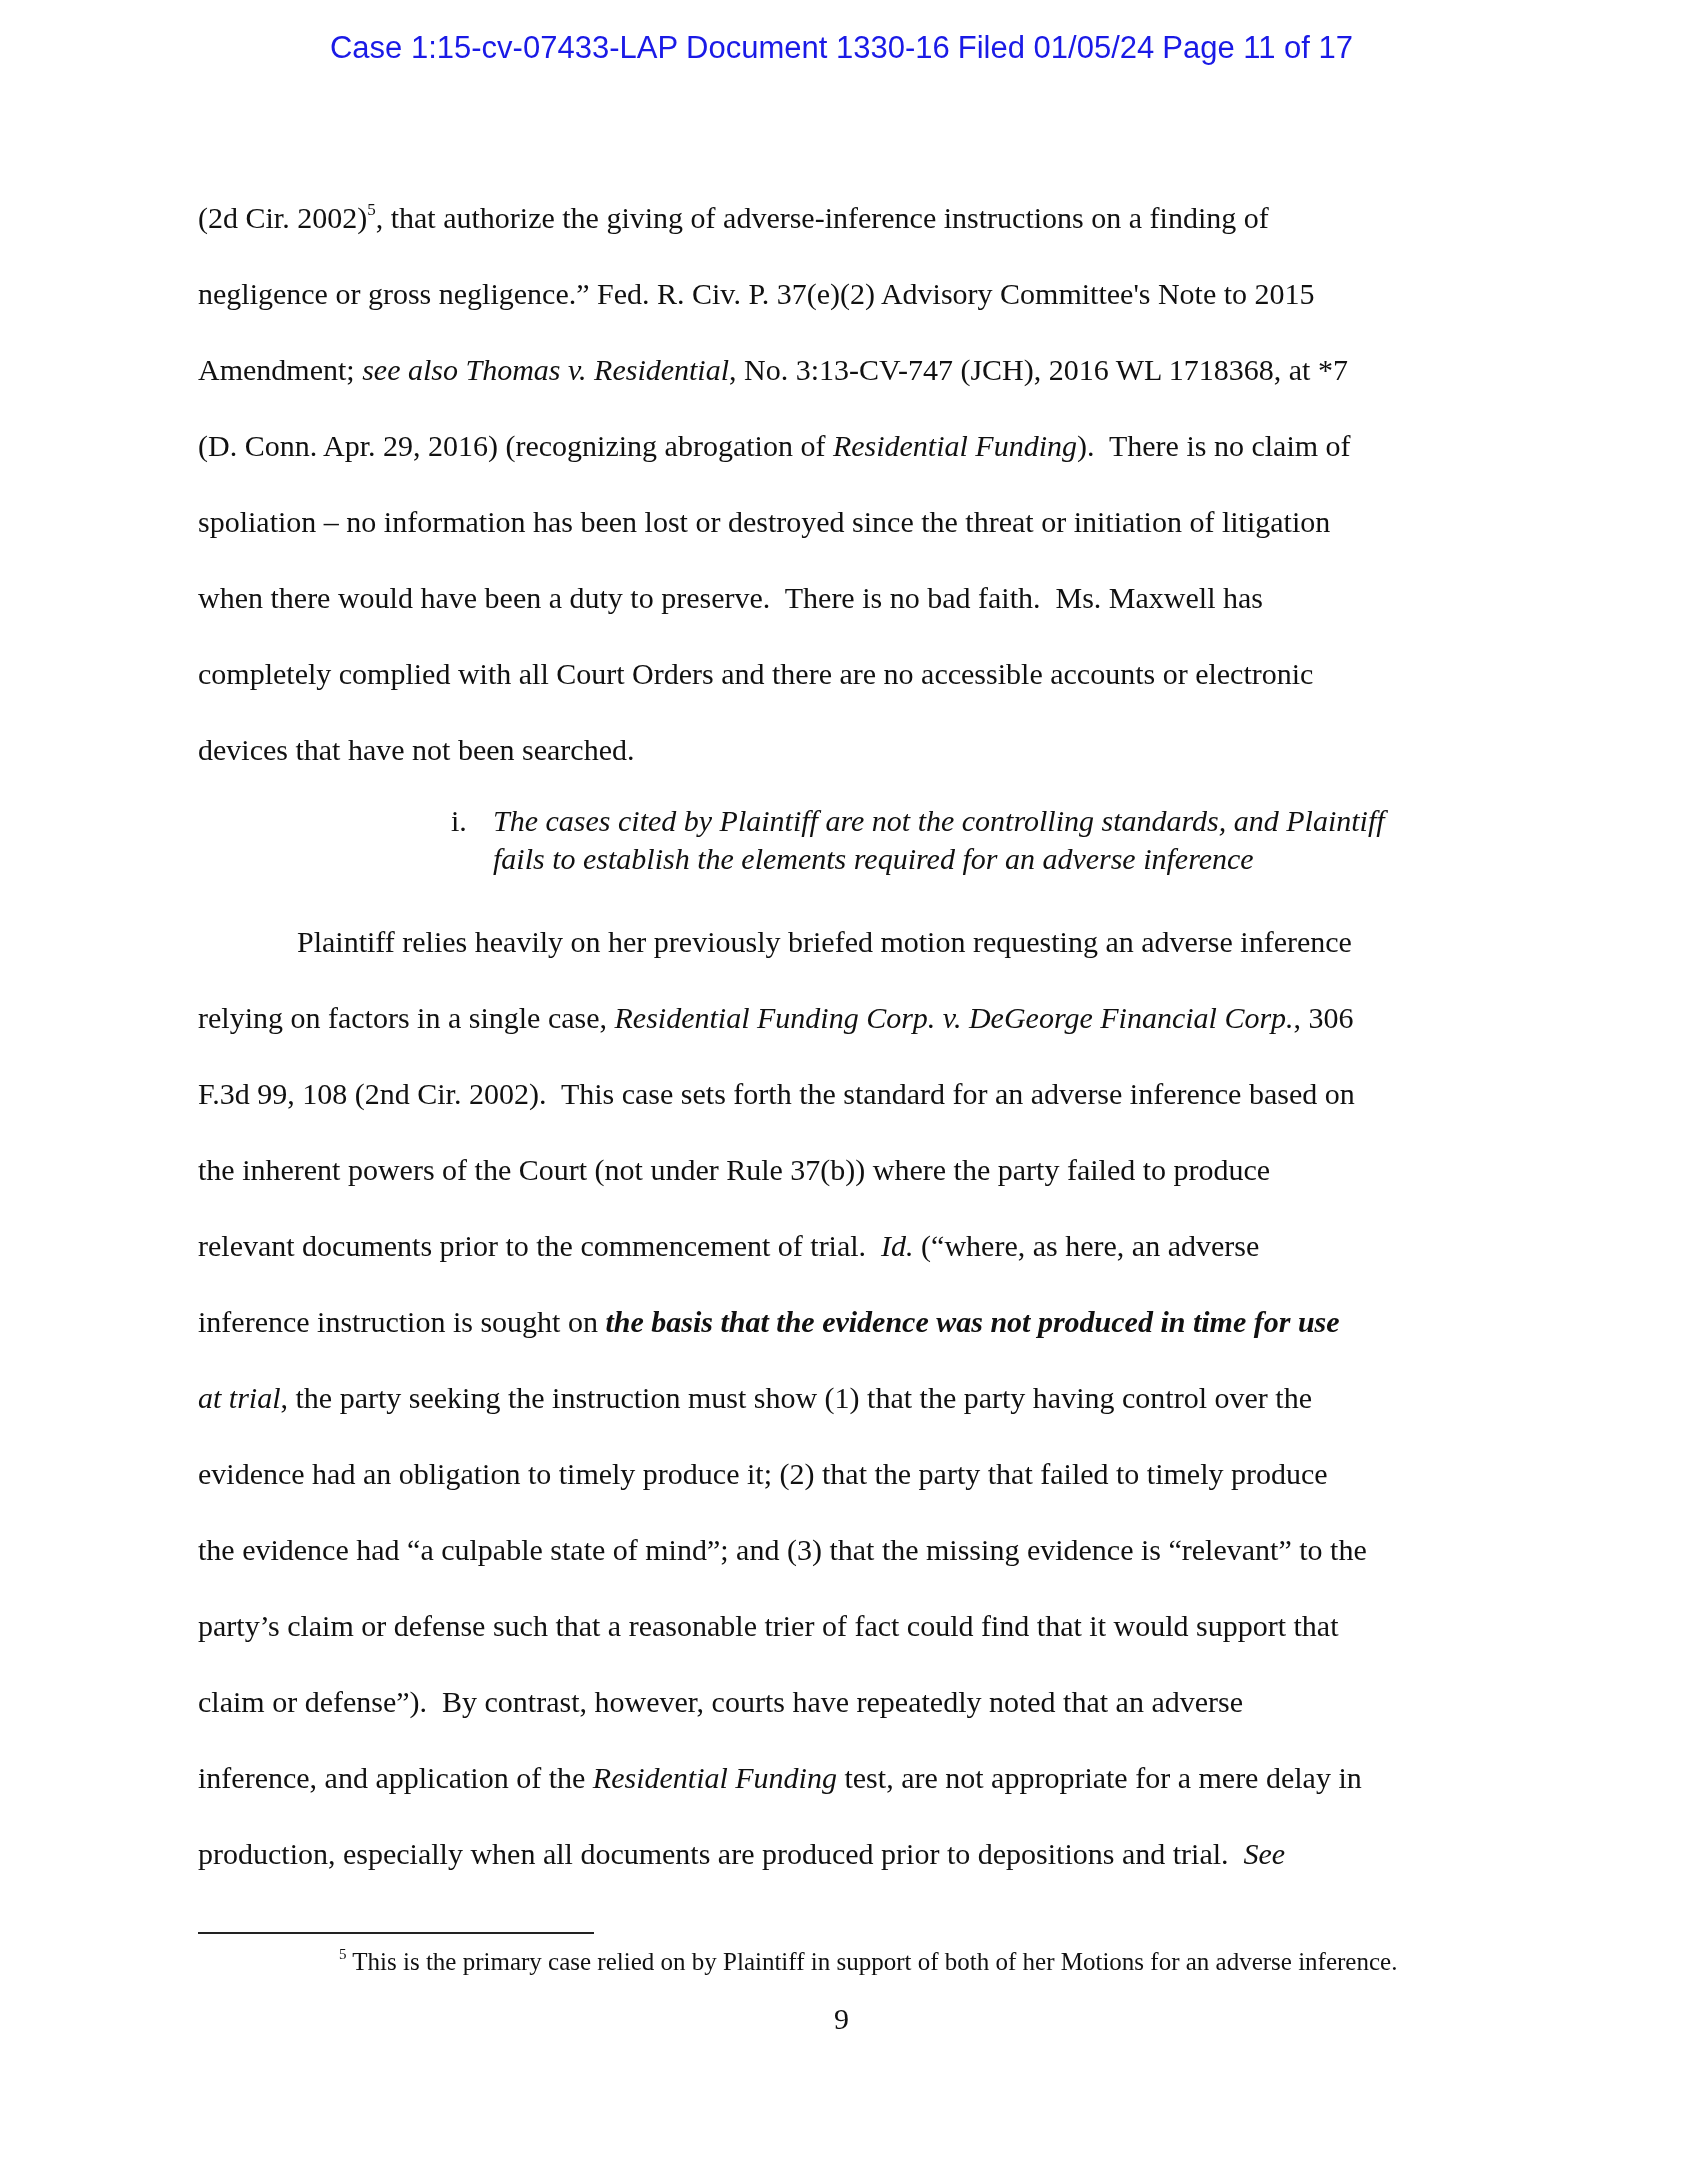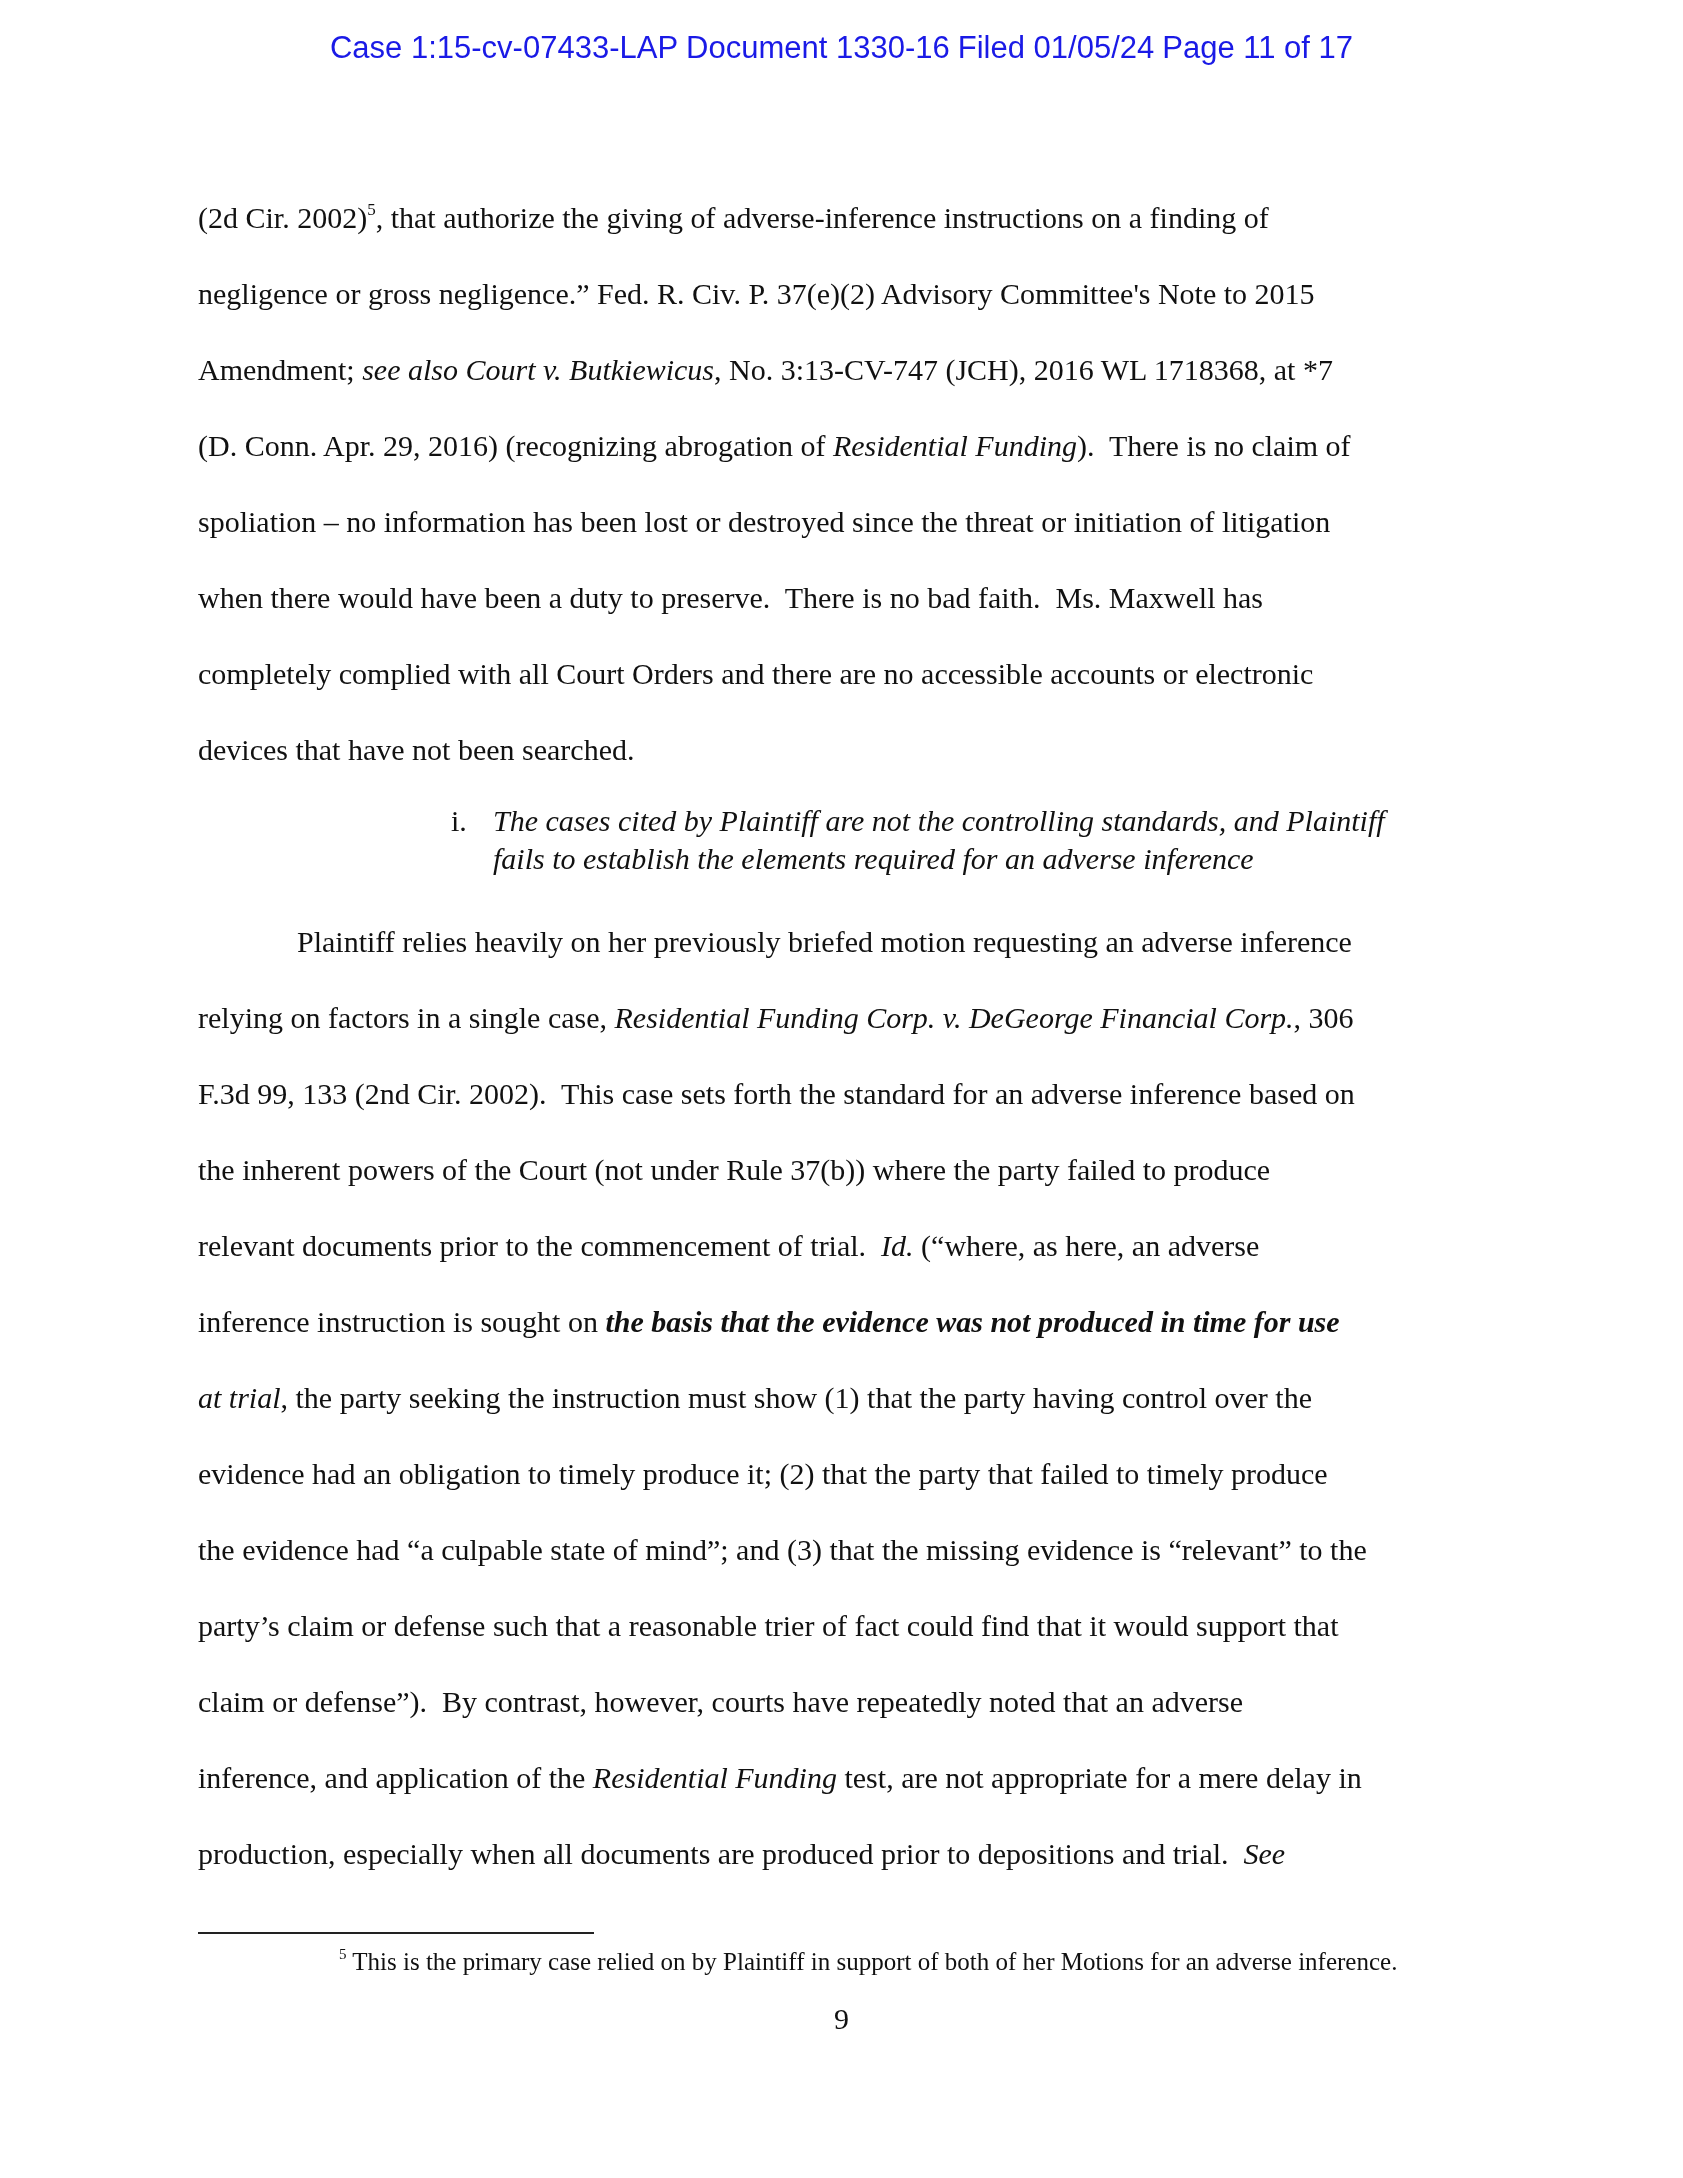--- a/index.html
+++ b/index.html
@@ -89,38 +89,38 @@
     }
   </style>
 </head>
 <body>
 
 <div class="header"><span>Case 1:15-cv-07433-LAP</span><span>Document 1330-16</span><span>Filed 01/05/24</span><span>Page 11 of 17</span></div>
 
 <div class="body-text p1" id="p1">
     <span class="line"><span style="white-space: pre;">(2d Cir. 2002)</span><sup style="white-space: pre;">5</sup><span style="white-space: pre;">, that authorize the giving of adverse-inference instructions on a finding of</span></span>
     <span class="line"><span style="white-space: pre;">negligence or gross negligence.” Fed. R. Civ. P. 37(e)(2) Advisory Committee's Note to 2015</span></span>
-    <span class="line"><span style="white-space: pre;">Amendment; </span><span style="font-style: italic; white-space: pre;">see also Court v. Butkiewicus</span><span style="white-space: pre;">, No. 3:13-CV-747 (JCH), 2016 WL 1718368, at *7</span></span>
+    <span class="line"><span style="white-space: pre;">Amendment; </span><span style="font-style: italic; white-space: pre;">see also Thomas v. Residential</span><span style="white-space: pre;">, No. 3:13-CV-747 (JCH), 2016 WL 1718368, at *7</span></span>
     <span class="line"><span style="white-space: pre;">(D. Conn. Apr. 29, 2016) (recognizing abrogation of </span><span style="font-style: italic; white-space: pre;">Residential Funding</span><span style="white-space: pre;">).  There is no claim of</span></span>
     <span class="line"><span style="white-space: pre;">spoliation – no information has been lost or destroyed since the threat or initiation of litigation</span></span>
     <span class="line"><span style="white-space: pre;">when there would have been a duty to preserve.  There is no bad faith.  Ms. Maxwell has</span></span>
     <span class="line"><span style="white-space: pre;">completely complied with all Court Orders and there are no accessible accounts or electronic</span></span>
     <span class="line"><span style="white-space: pre;">devices that have not been searched.</span></span>
   </div>
 
 <div class="heading">
   <span class="num">i.</span>
   <span class="htext">The cases cited by Plaintiff are not the controlling standards, and Plaintiff</span>
   <span class="htext">fails to establish the elements required for an adverse inference</span>
 </div>
 
 <div class="body-text p2" id="p2">
     <span class="line indent"><span style="white-space: pre;">Plaintiff relies heavily on her previously briefed motion requesting an adverse inference</span></span>
     <span class="line"><span style="white-space: pre;">relying on factors in a single case, </span><span style="font-style: italic; white-space: pre;">Residential Funding Corp. v. DeGeorge Financial Corp.</span><span style="white-space: pre;">, 306</span></span>
-    <span class="line"><span style="white-space: pre;">F.3d 99, 133 (2nd Cir. 2002).  This case sets forth the standard for an adverse inference based on</span></span>
+    <span class="line"><span style="white-space: pre;">F.3d 99, 108 (2nd Cir. 2002).  This case sets forth the standard for an adverse inference based on</span></span>
     <span class="line"><span style="white-space: pre;">the inherent powers of the Court (not under Rule 37(b)) where the party failed to produce</span></span>
     <span class="line"><span style="white-space: pre;">relevant documents prior to the commencement of trial.  </span><span style="font-style: italic; white-space: pre;">Id.</span><span style="white-space: pre;"> (“where, as here, an adverse</span></span>
     <span class="line"><span style="white-space: pre;">inference instruction is sought on </span><span style="font-style: italic; font-weight: bold; white-space: pre;">the basis that the evidence was not produced in time for use</span></span>
     <span class="line"><span style="font-style: italic; font-weight: normal; white-space: pre;">at trial</span><span style="white-space: pre;">, the party seeking the instruction must show (1) that the party having control over the</span></span>
     <span class="line"><span style="white-space: pre;">evidence had an obligation to timely produce it; (2) that the party that failed to timely produce</span></span>
     <span class="line"><span style="white-space: pre;">the evidence had “a culpable state of mind”; and (3) that the missing evidence is “relevant” to the</span></span>
     <span class="line"><span style="white-space: pre;">party’s claim or defense such that a reasonable trier of fact could find that it would support that</span></span>
     <span class="line"><span style="white-space: pre;">claim or defense”).  By contrast, however, courts have repeatedly noted that an adverse</span></span>
     <span class="line"><span style="white-space: pre;">inference, and application of the </span><span style="font-style: italic; white-space: pre;">Residential Funding</span><span style="white-space: pre;"> test, are not appropriate for a mere delay in</span></span>
     <span class="line"><span style="white-space: pre;">production, especially when all documents are produced prior to depositions and trial.  </span><span style="font-style: italic; white-space: pre;">See</span></span>

